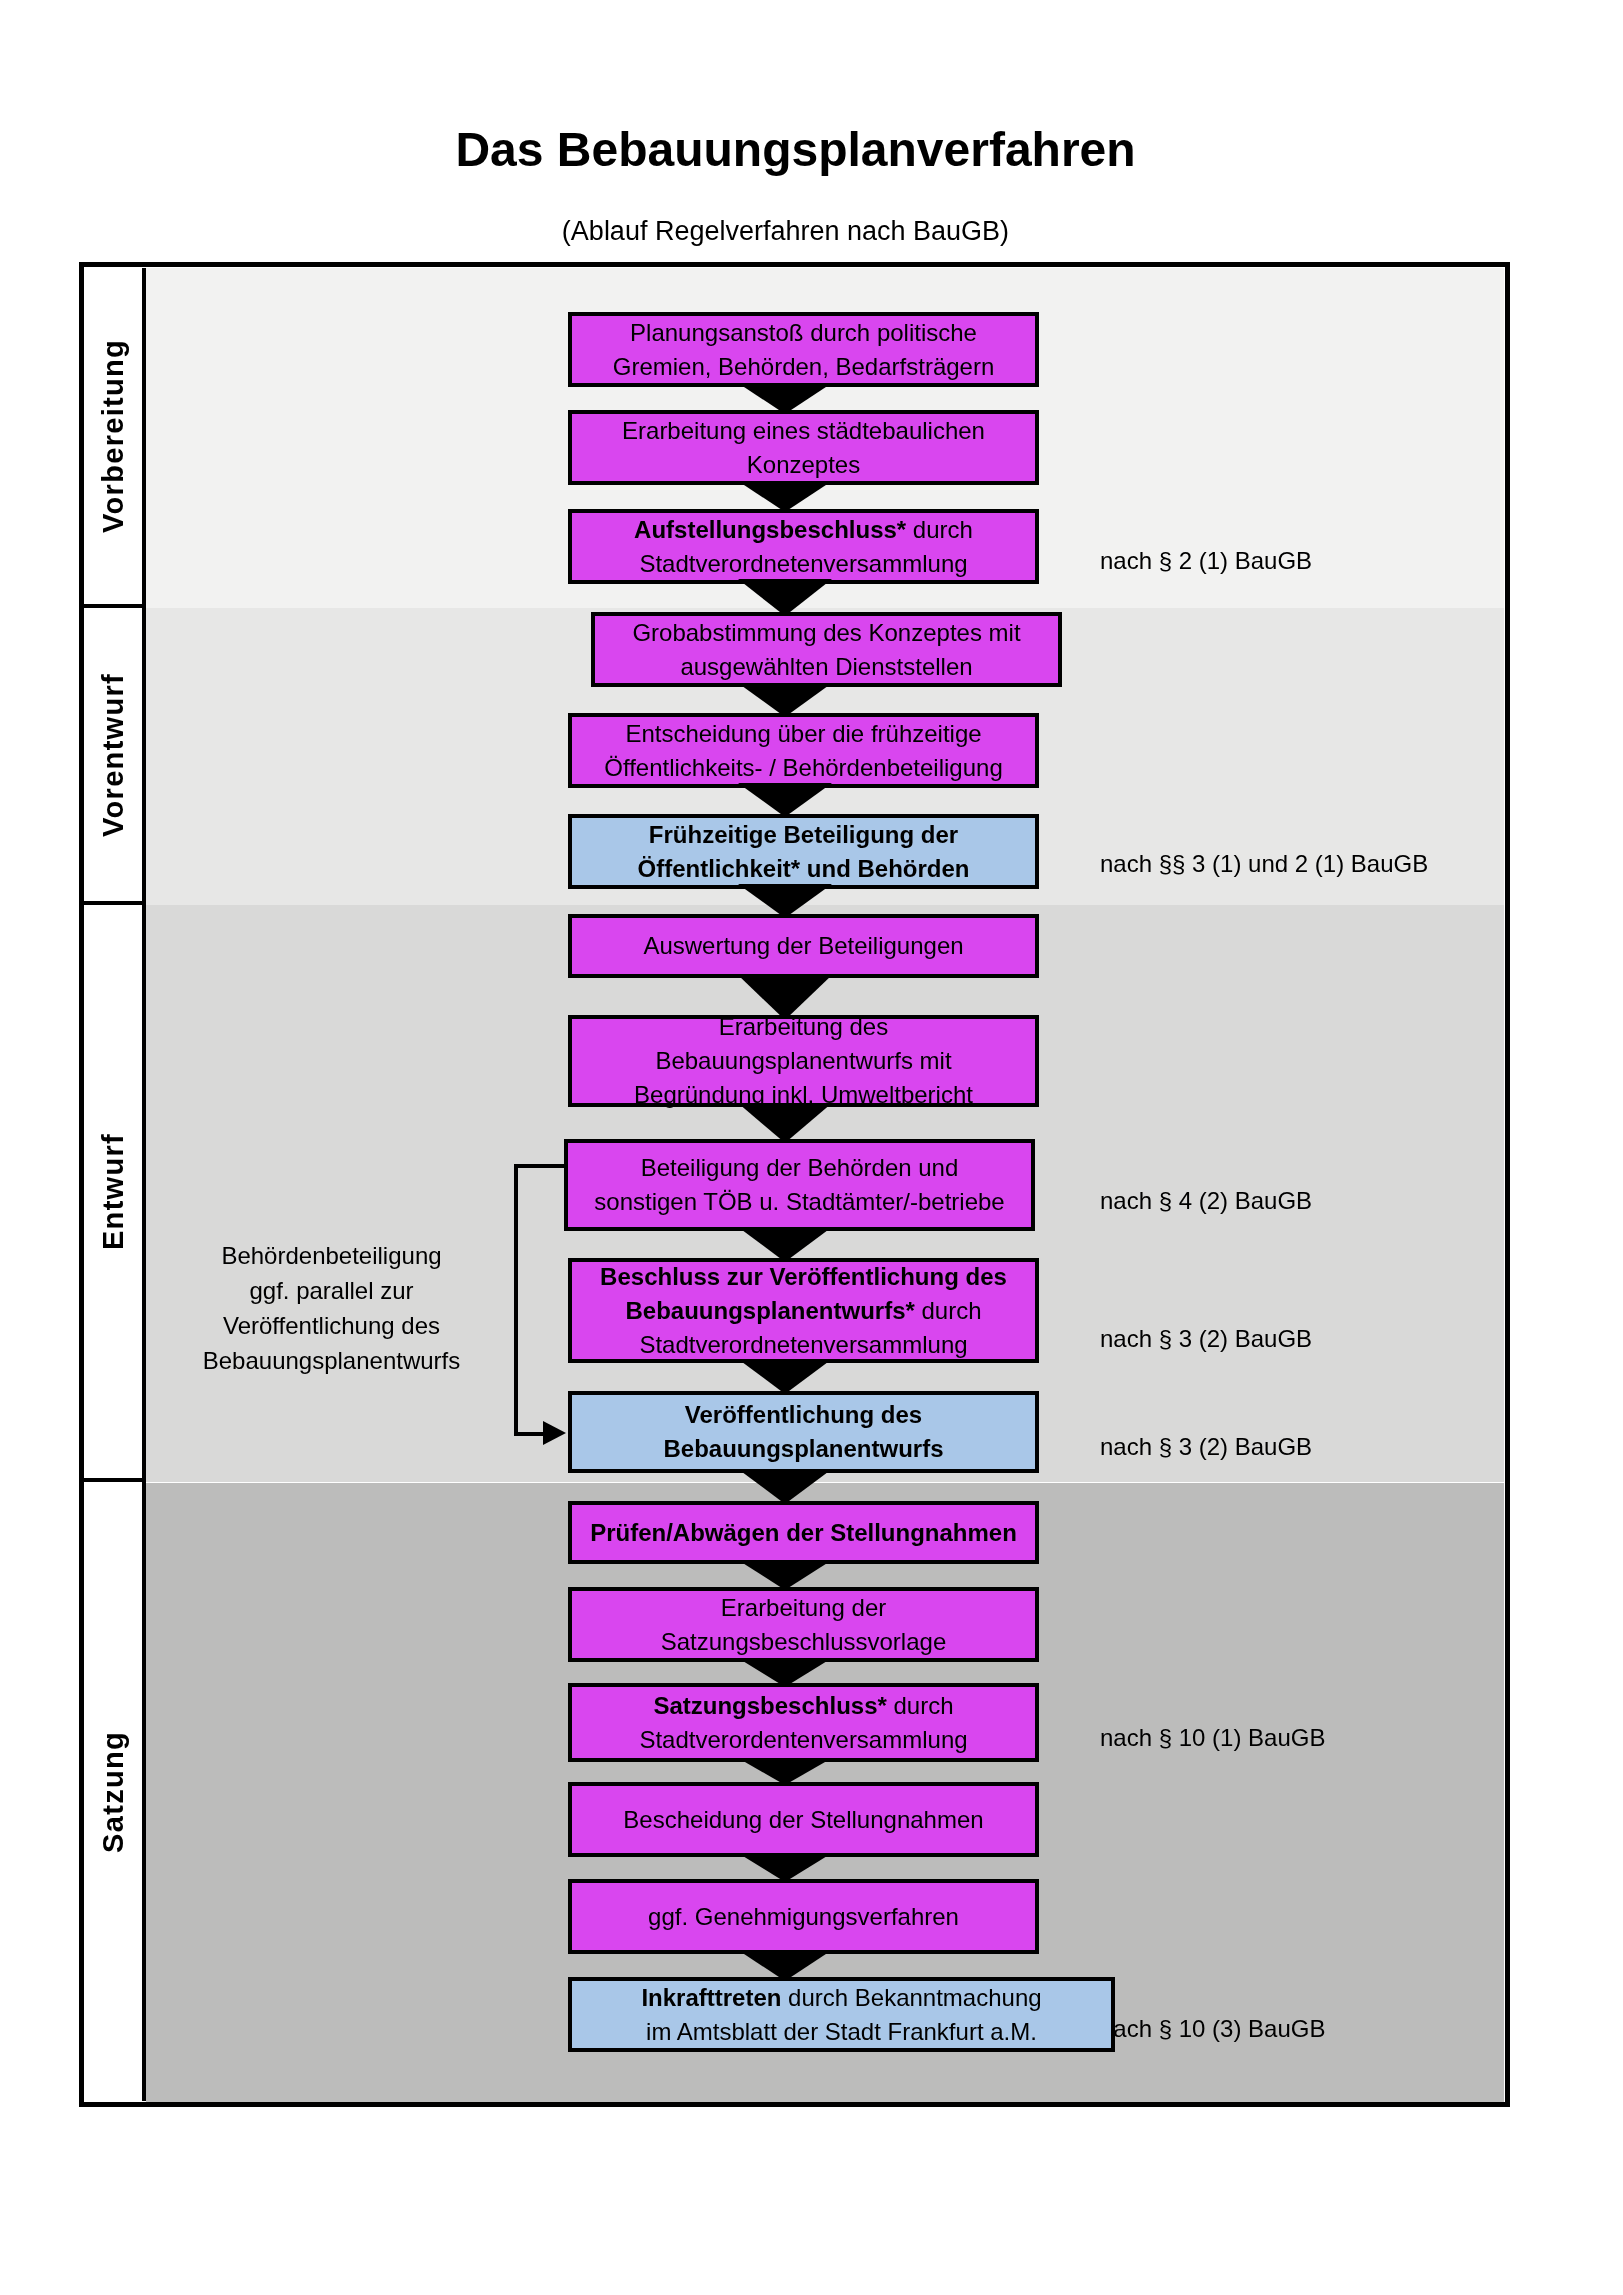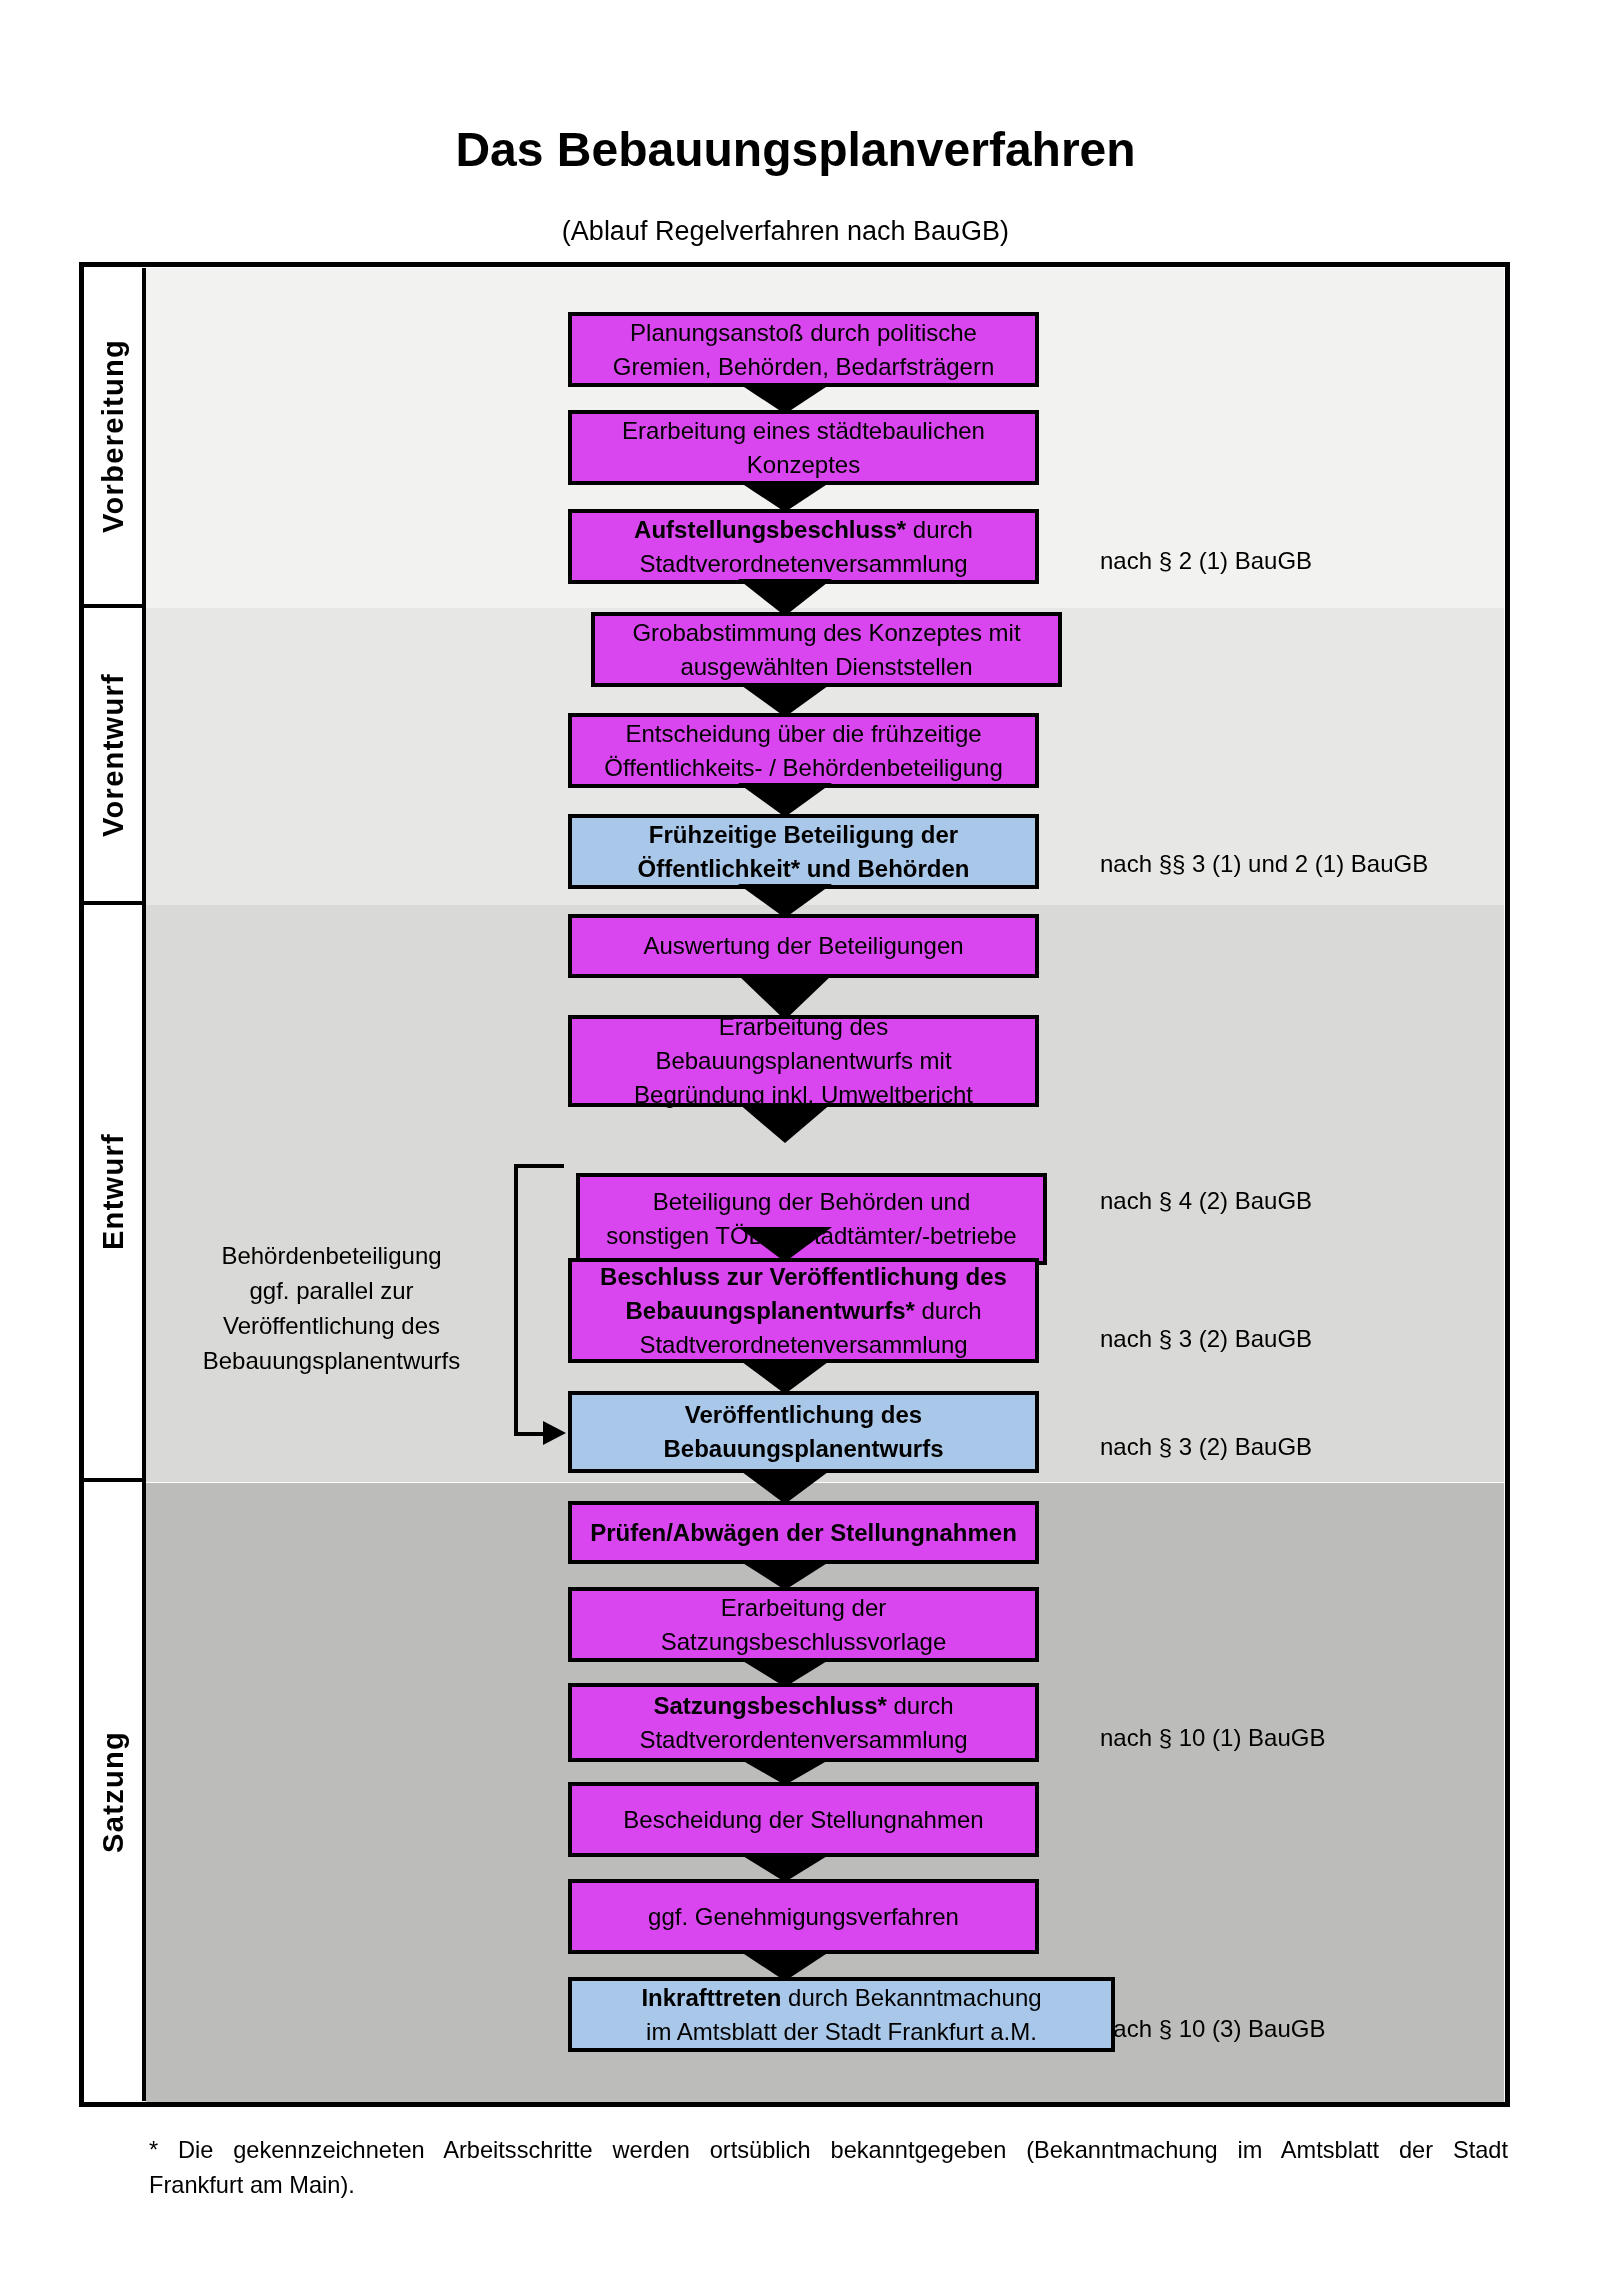--- a/index.html
+++ b/index.html
@@ -134,21 +134,21 @@
       <div class="fbox" style="left: 568px; top: 914px; width: 471px; height: 64px;">
         <div class="bl" style=""><span>Auswertung der Beteiligungen</span></div>
       </div>
       <div class="arr" style="left: 738px; top: 975px; border-top-width: 45px;"></div>
       <div class="fbox" style="left: 568px; top: 1015px; width: 471px; height: 92px;">
         <div class="bl" style=""><span>Erarbeitung des</span></div>
         <div class="bl" style=""><span>Bebauungsplanentwurfs mit</span></div>
         <div class="bl" style=""><span>Begründung inkl. Umweltbericht</span></div>
       </div>
       <div class="arr" style="left: 738px; top: 1103px; border-top-width: 40px;"></div>
-      <div class="fbox" style="left: 576px; top: 1139px; width: 471px; height: 92px; margin-top: 34px;">
+      <div class="fbox" style="left: 564px; top: 1139px; width: 471px; height: 92px;">
         <div class="bl" style=""><span>Beteiligung der Behörden und</span></div>
         <div class="bl" style=""><span>sonstigen TÖB u. Stadtämter/-betriebe</span></div>
       </div>
       <div class="ref" style="left: 1100px; top: 1187px;">nach § 4 (2) BauGB</div>
       <div class="arr" style="left: 738px; top: 1227px; border-top-width: 35px;"></div>
       <div class="fbox" style="left: 568px; top: 1258px; width: 471px; height: 105px;">
         <div class="bl" style=""><span class="b">Beschluss zur Veröffentlichung des</span></div>
         <div class="bl" style=""><span class="b">Bebauungsplanentwurfs*</span><span> durch</span></div>
         <div class="bl" style=""><span>Stadtverordnetenversammlung</span></div>
       </div>
@@ -185,18 +185,14 @@
       <div class="arr" style="left: 738px; top: 1950px; border-top-width: 31px;"></div>
       <div class="fbox" style="left: 568px; top: 1977px; width: 547px; height: 75px; background: rgb(169, 199, 232);">
         <div class="bl" style=""><span class="b">Inkrafttreten</span><span> durch Bekanntmachung</span></div>
         <div class="bl" style=""><span>im Amtsblatt der Stadt Frankfurt a.M.</span></div>
       </div>
       <div class="ref" style="left: 1100px; top: 2015px;">nach § 10 (3) BauGB</div>
     </div>
 
   <div class="frameborder"></div>
 
-  <div class="footnote">
-    <div class="fn1">* Die gekennzeichneten Arbeitsschritte werden ortsüblich bekanntgegeben (Bekanntmachung im Amtsblatt der Stadt</div>
-    <div class="fn2">Frankfurt am Main).</div>
-  </div>
 </div>
 
 
 </body></html>

